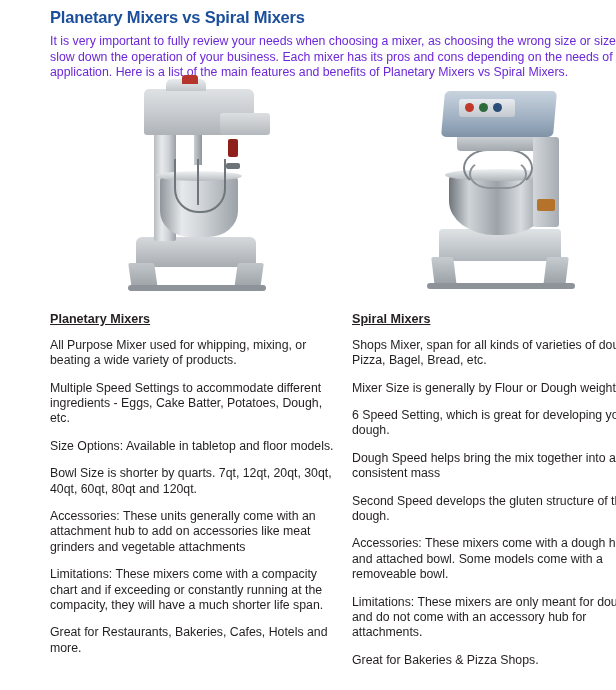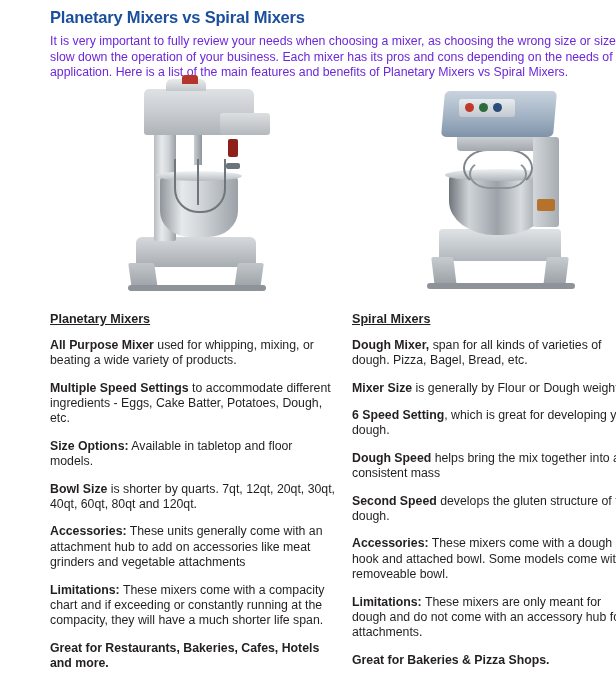--- a/index.html
+++ b/index.html
@@ -217,25 +217,25 @@
     font-size: 12.6px;
     font-weight: bold;
     text-decoration: underline;
     margin: 0 0 12px 0;
   }
   .para {
     font-size: 12.3px;
     line-height: 15.4px;
     margin: 0 0 12px 0;
   }
-  .para b { font-weight: bold; }
+  .para b { font-weight: normal; }
   .closing {
     font-size: 12.3px;
     line-height: 15.4px;
-    font-weight: bold;
+    font-weight: normal;
     margin: 0;
   }
 </style>
 </head>
 <body>
 
 <div class="page">
 
   <h1 class="title">Planetary Mixers vs Spiral Mixers</h1>
 
@@ -310,21 +310,21 @@
         <b>Limitations:</b><span> These mixers come with a compacity chart and if exceeding or constantly running at the compacity, they will have a much shorter life span.</span>
       </p>
 
       <p class="closing">Great for Restaurants, Bakeries, Cafes, Hotels and more.</p>
     </div>
 
     <div class="col">
       <div class="col-head">Spiral Mixers</div>
 
       <p class="para">
-        <b>Dough Mixer,</b><span> span for all kinds of varieties of dough. Pizza, Bagel, Bread, etc.</span>
+        <b>Shops Mixer,</b><span> span for all kinds of varieties of dough. Pizza, Bagel, Bread, etc.</span>
       </p>
       <p class="para">
         <b>Mixer Size</b><span> is generally by Flour or Dough weight.</span>
       </p>
       <p class="para">
         <b>6 Speed Setting</b><span>, which is great for developing your dough.</span>
       </p>
       <p class="para">
         <b>Dough Speed</b><span> helps bring the mix together into a consistent mass</span>
       </p>

